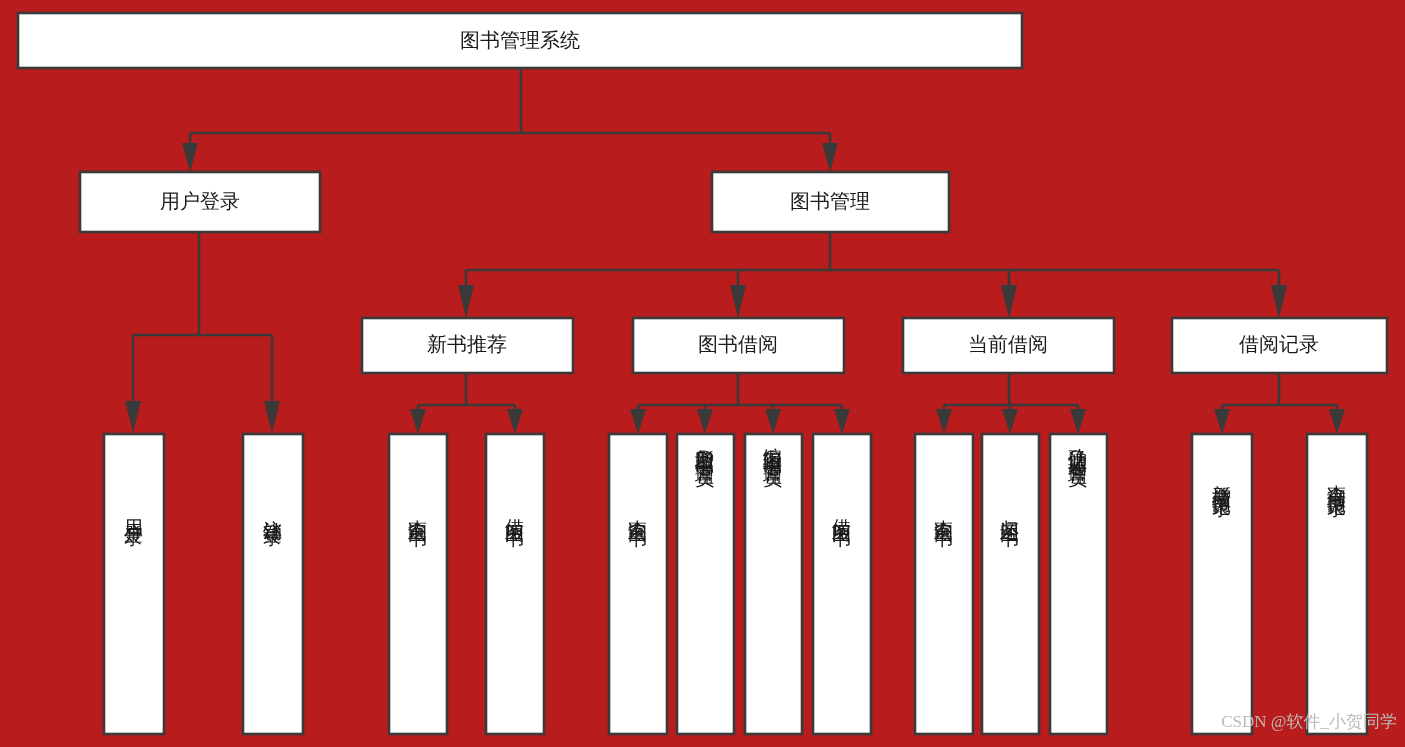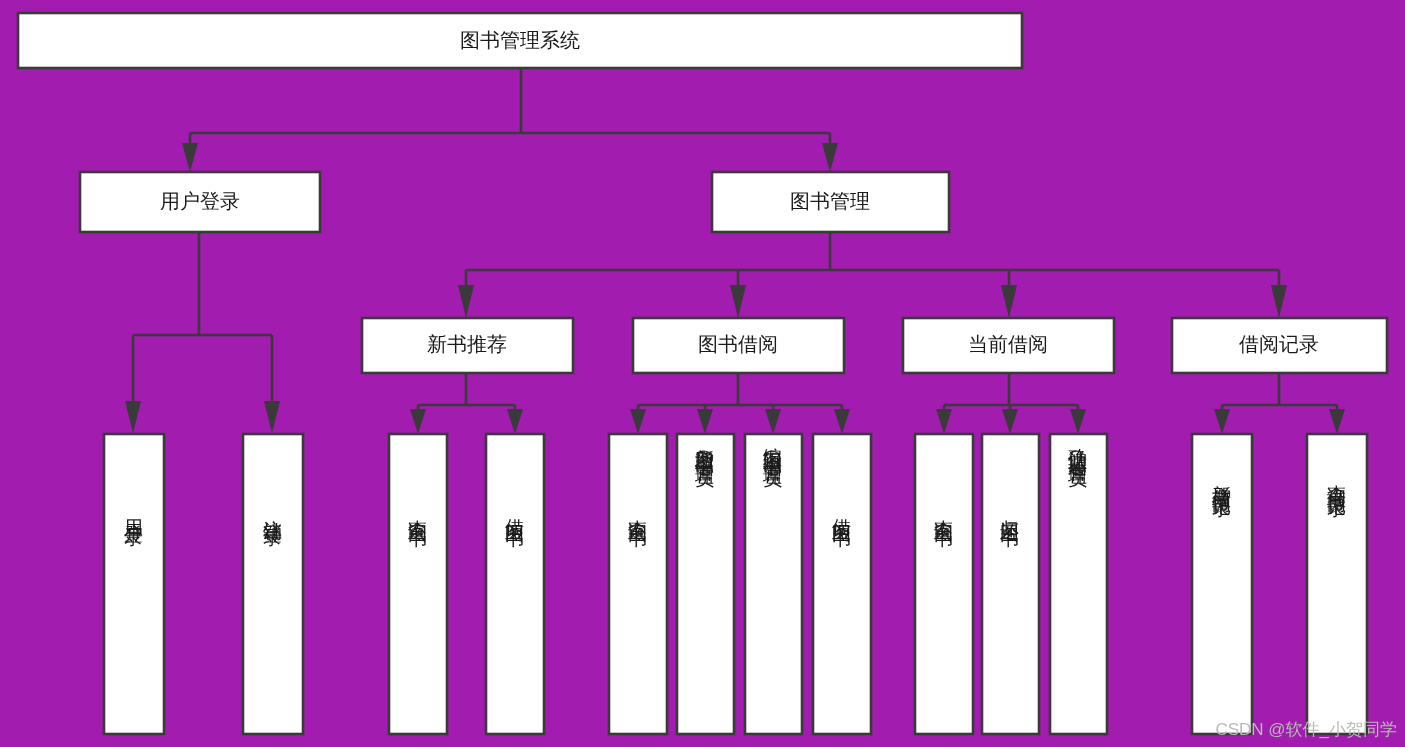--- a/index.html
+++ b/index.html
@@ -10,21 +10,21 @@
   body {
     width: 1405px;
     height: 747px;
     font-family: "Liberation Sans", "DejaVu Sans", sans-serif;
     overflow: hidden;
   }
   #diagram-root {
     position: relative;
     width: 1405px;
     height: 747px;
-    background: #a21caf;
+    background: #b91c1c;
   }
   svg#flow-svg {
     position: absolute;
     top: 0;
     left: 0;
     width: 1405px;
     height: 747px;
     display: block;
   }
   .node-box {
@@ -53,22 +53,22 @@
     font-family: "Liberation Sans", "DejaVu Sans", sans-serif;
     font-size: 19px;
     fill: #1a1a1a;
     writing-mode: vertical-rl;
     text-orientation: upright;
     letter-spacing: 3px;
   }
   .watermark {
     position: absolute;
     right: 8px;
-    bottom: 6px;
-    font-family: Liberation Sans, sans-serif;
+    bottom: 14px;
+    font-family: Liberation Serif, serif;
     font-size: 17px;
     color: #b9b9b9;
     white-space: nowrap;
     user-select: none;
   }
 </style>
 </head>
 <body>
 
 <div id="diagram-root">

